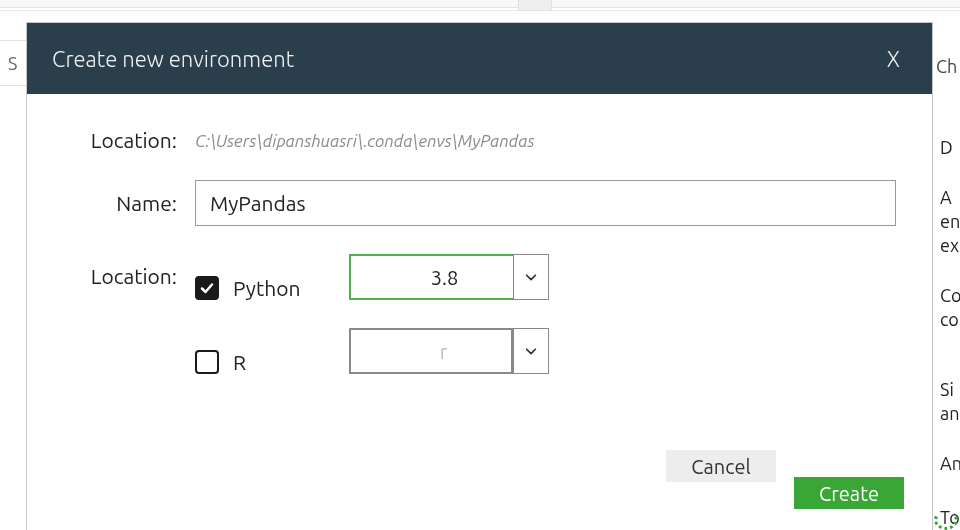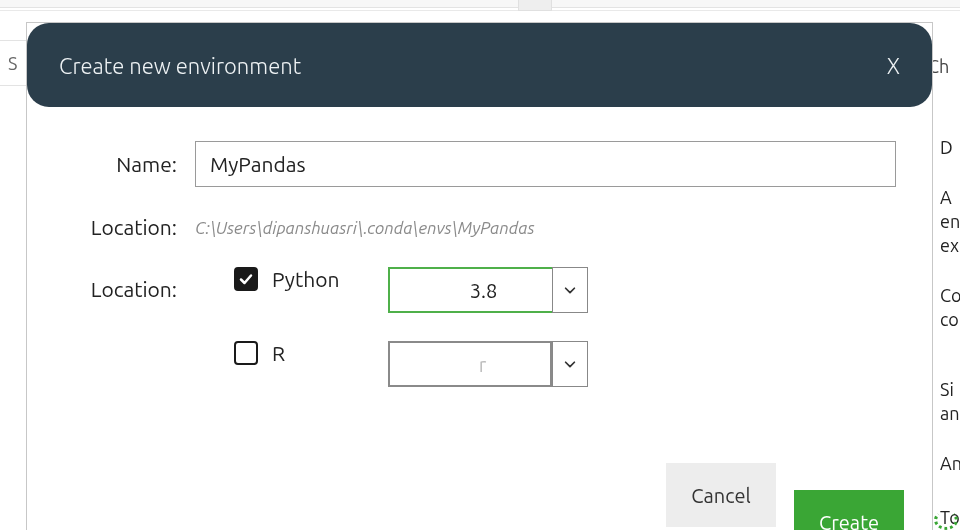--- a/index.html
+++ b/index.html
@@ -39,21 +39,21 @@
       border-top: 1px solid #e3e3e3;
       border-bottom: 1px solid #e3e3e3;
       padding-left: 8px;
       font-size: 18px;
       color: #666;
       display: flex;
       align-items: center;
     }
     .bg-righttab {
       position: absolute;
-      top: 46px; right: 8px;
+      top: 46px; right: 0;
       width: 24px; height: 40px;
       display: flex;
       align-items: center;
       font-size: 18px;
       color: #444;
     }
     .bg-chip {
       position: absolute;
       top: 0px; left: 518px;
       width: 34px; height: 11px;
@@ -105,28 +105,27 @@
       left: 26px;
       top: 22px;
       width: 907px;
       background: #ffffff;
       border: 1px solid #c7c7c7;
       box-shadow: 0 0 0 rgba(0,0,0,0);
     }
     .dialog-header {
       background: #2b3e4b;
       color: #eef2f4;
-      height: 84px;
+      height: 71px;
       display: flex;
       align-items: center;
       justify-content: space-between;
-      padding: 0 24px 0 32px;
+      padding: 0 24px 0 25px;
       font-size: 22px;
       font-weight: 300;
-      border-radius: 22px;
     }
     .dialog-close {
       font-size: 22px;
       font-weight: 300;
       cursor: pointer;
       padding: 4px 8px;
       user-select: none;
     }
     .dialog-body {
       padding: 34px 36px 10px 36px;
@@ -158,24 +157,23 @@
     }
     .location-text {
       font-size: 17px;
       font-style: italic;
       color: #8a8a8a;
     }
 
     .packages-rows { flex: 1; }
     .pkg-row {
       display: flex;
-      align-items: flex-start;
+      align-items: flex-end;
       height: 46px;
       margin-bottom: 28px;
-      margin-left: 39px;
     }
     .checkbox {
       width: 24px; height: 24px;
       border: 2.5px solid #1a1a1a;
       border-radius: 4px;
       display: inline-flex;
       align-items: center;
       justify-content: center;
       margin-right: 14px;
       cursor: pointer;
@@ -223,21 +221,21 @@
     }
     .caret-svg { width: 14px; height: 14px; }
 
     .dialog-footer {
       display: flex;
       justify-content: flex-end;
       gap: 18px;
       padding: 10px 28px 26px 28px;
     }
     .btn {
-      height: 64px;
+      height: 32px;
       min-width: 110px;
       padding: 0 24px;
       border: none;
       font-size: 20px;
       cursor: pointer;
       font-family: inherit;
     }
     .btn-cancel {
       background: #ededed;
       color: #333;
@@ -282,30 +280,30 @@
 
 <div class="dialog">
   <div class="dialog-header">
     <span>Create new environment</span>
     <span class="dialog-close">X</span>
   </div>
 
   <div class="dialog-body">
 
     <div class="row">
+      <div class="label">Location:</div>
+      <div class="field">
+        <span class="location-text">C:\Users\dipanshuasri\.conda\envs\MyPandas</span>
+      </div>
+    </div>
+
+    <div class="row">
       <div class="label">Name:</div>
       <div class="field">
         <input class="text-input" type="text" value="MyPandas" style="">
-      </div>
-    </div>
-
-    <div class="row">
-      <div class="label">Location:</div>
-      <div class="field">
-        <span class="location-text">C:\Users\dipanshuasri\.conda\envs\MyPandas</span>
       </div>
     </div>
 
     <div class="row" style="align-items:flex-start;">
       <div class="label" style="padding-top:10px;">Location:</div>
       <div class="packages-rows">
 
         <div class="pkg-row">
           <span class="checkbox checked">
             <svg viewBox="0 0 16 16" fill="none" stroke="white" stroke-width="2.5" stroke-linecap="round" stroke-linejoin="round">

